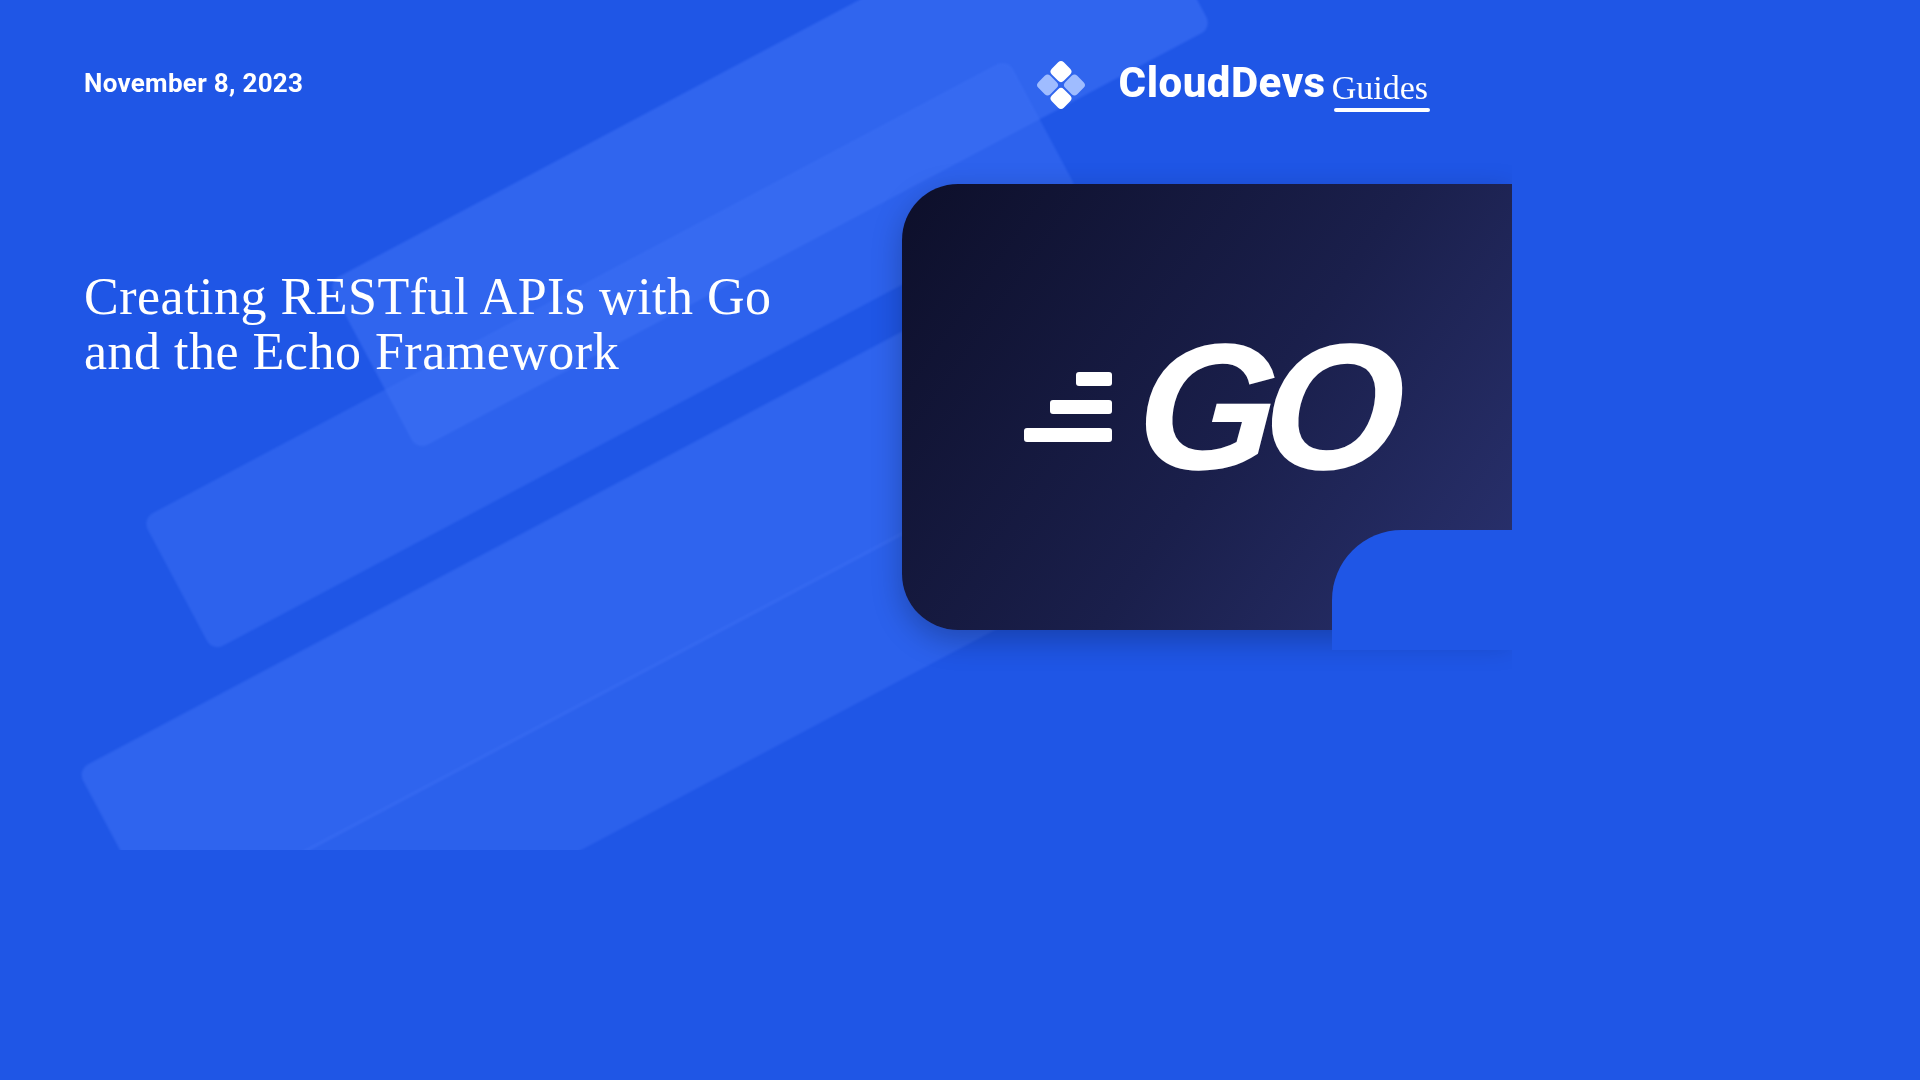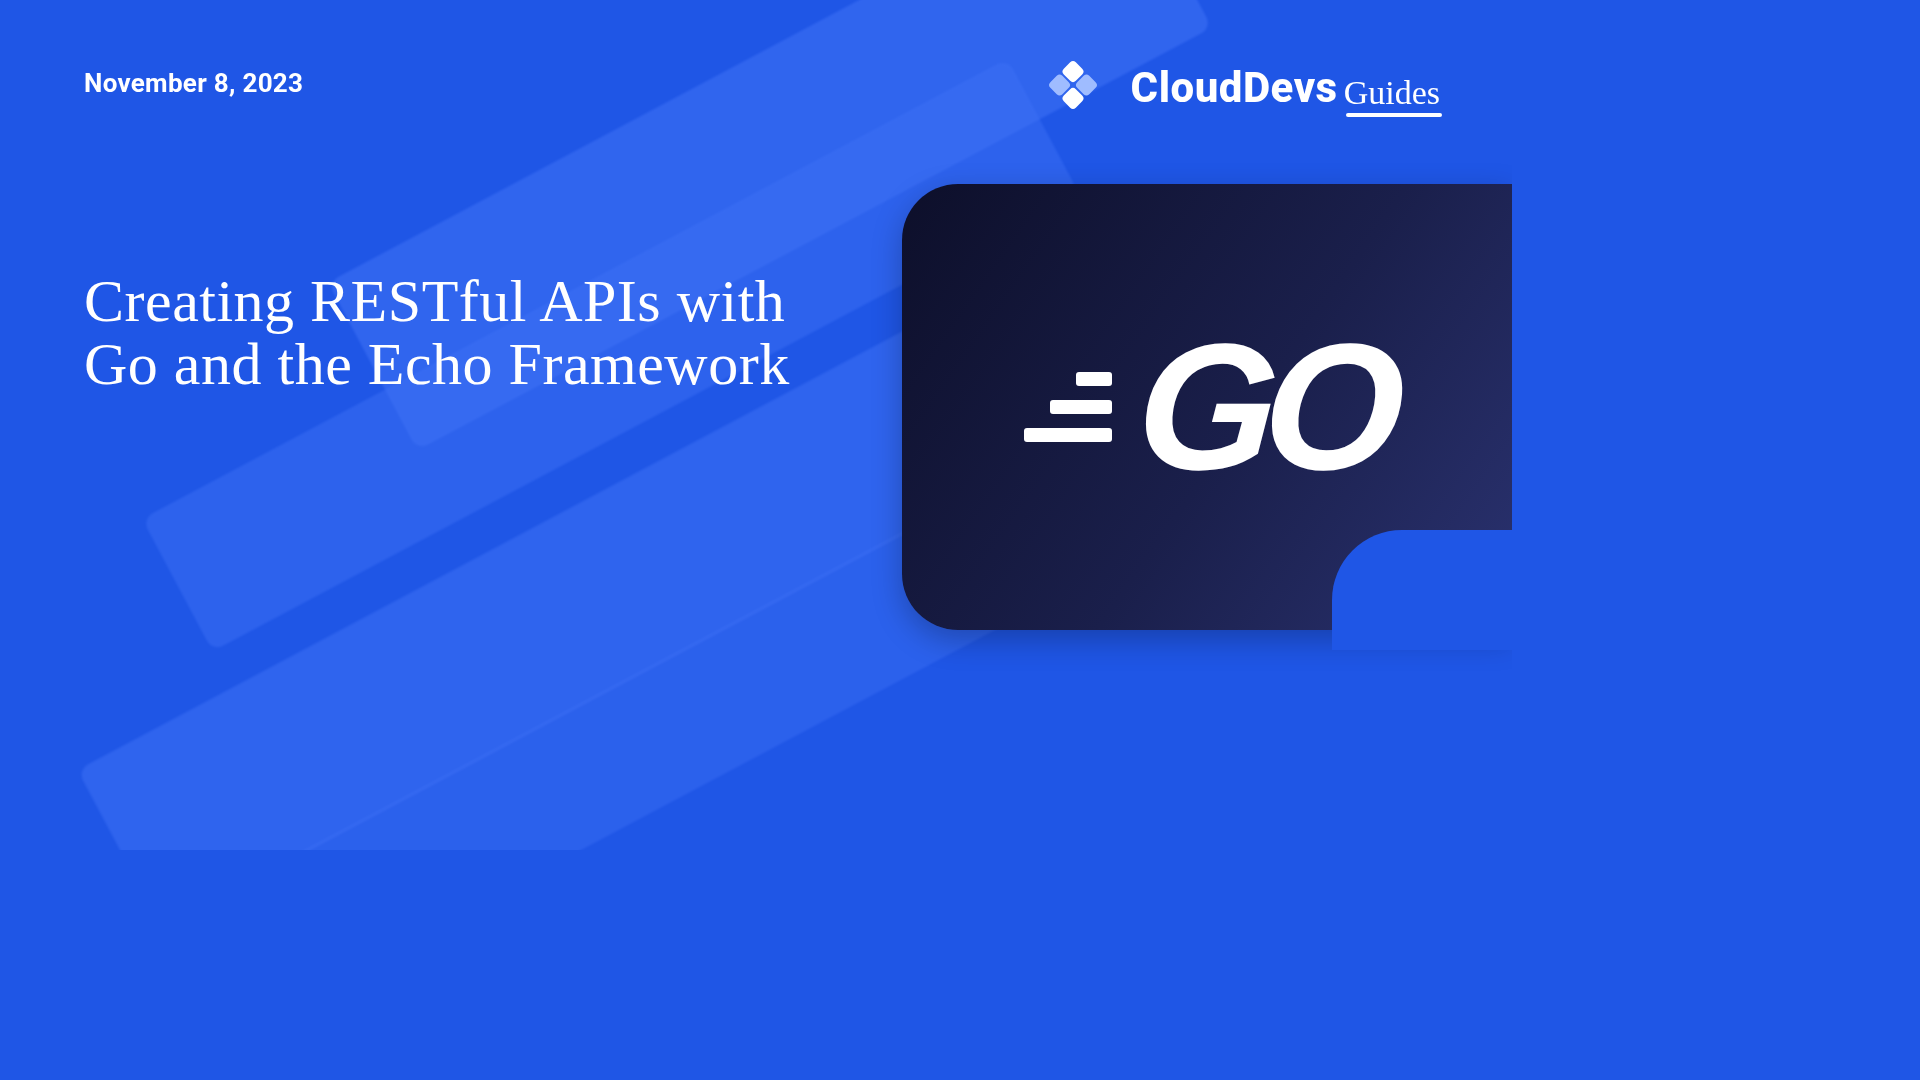--- a/index.html
+++ b/index.html
@@ -39,23 +39,23 @@
     top: 68px;
     left: 84px;
     font-size: 26px;
     font-weight: 700;
     letter-spacing: 0.3px;
   }
 
   .brand {
     position: absolute;
     top: 58px;
-    right: 72px;
+    right: 84px;
     display: flex;
-    align-items: flex-end;
+    align-items: flex-start;
     gap: 31px;
   }
   .brand .logo svg { display: block; }
   .brand .name-main {
     font-size: 42px;
     font-weight: 800;
     letter-spacing: 0.5px;
   }
   .brand .name-sub {
     font-size: 34px;
@@ -76,21 +76,21 @@
     border-radius: 2px;
   }
 
   .title {
     position: absolute;
     top: 270px;
     left: 84px;
     max-width: 720px;
     font-family: Georgia, "Times New Roman", serif;
     font-weight: 400;
-    font-size: 60px;
+    font-size: 52px;
     line-height: 1.05;
     letter-spacing: 0.5px;
   }
 
   .subtitle {
     position: absolute;
     left: 84px;
     bottom: 98px;
     max-width: 760px;
     font-size: 28px;

